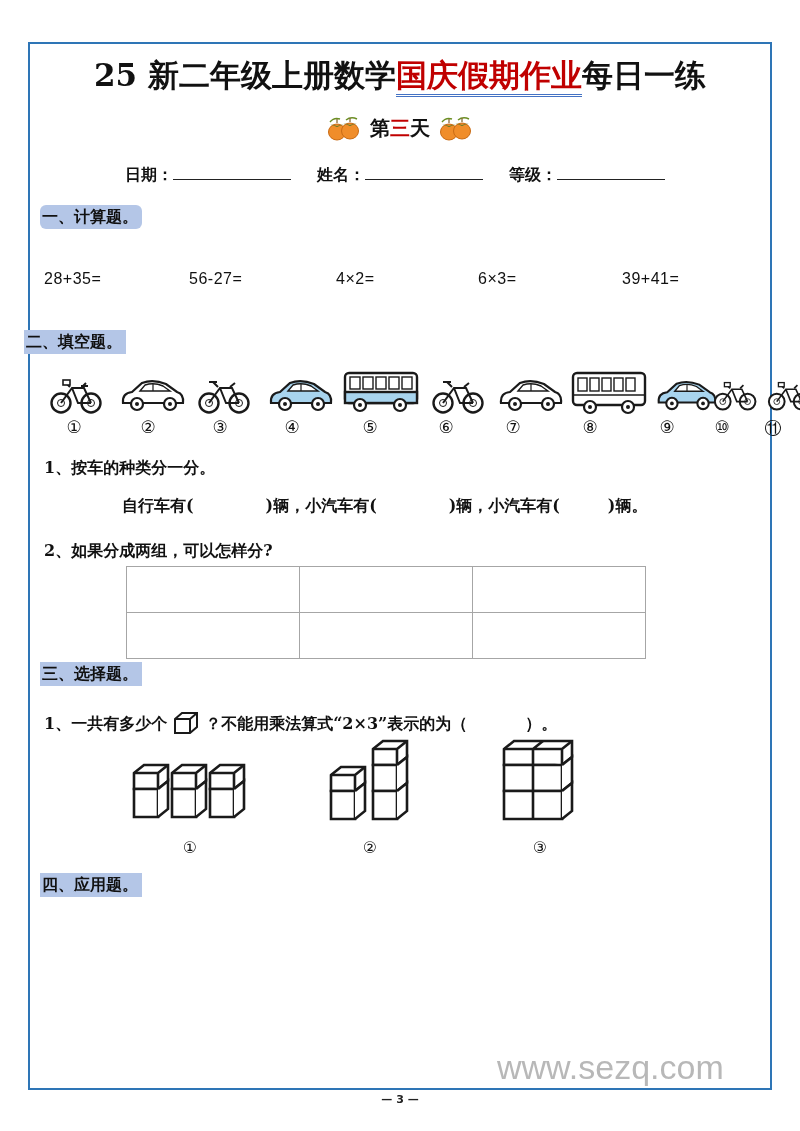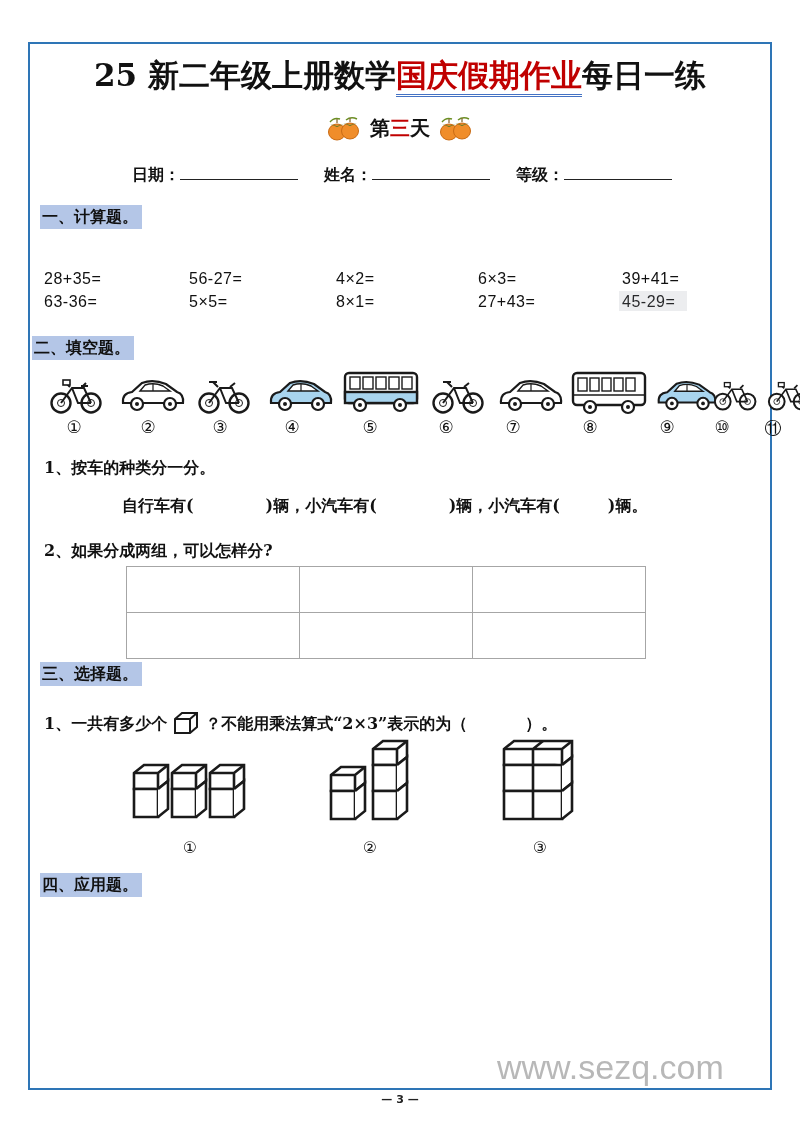--- a/index.html
+++ b/index.html
@@ -64,21 +64,21 @@
     font-weight: bold;
     font-size: 20px;
     vertical-align: middle;
   }
   .day-red { color: #c00000; }
   .persimmon { vertical-align: middle; margin: 0 6px; }
 
   
   .meta-row {
     position: absolute;
-    left: 132px; top: 165px;
+    left: 125px; top: 165px;
     width: 600px;
     display: flex;
     align-items: baseline;
     font-size: 16px;
     font-weight: bold;
     white-space: nowrap;
   }
   .meta-item { display: flex; align-items: baseline; }
   .meta-label { font-size: 16px; }
   .meta-line {
@@ -271,39 +271,32 @@
       <span class="meta-label">姓名：</span>
       <span class="meta-line ml-name"></span>
     </span>
     <span class="meta-gap-b"></span>
     <span class="meta-item">
       <span class="meta-label">等级：</span>
       <span class="meta-line ml-grade"></span>
     </span>
   </div>
 
-  <div class="sec-head" style="left:40px; top:205px;">一、计算题。</div>
+  <div class="sec-head" style="left:40px; top:205px;border-radius:6px;">一、计算题。</div>
 
   <div class="calc-row" style="top:245px;margin-top:25px;">
     <span class="calc-cell" style="left:0px;">28+35=</span>
     <span class="calc-cell" style="left:145px;">56-27=</span>
     <span class="calc-cell" style="left:292px;">4×2=</span>
     <span class="calc-cell" style="left:434px;">6×3=</span>
     <span class="calc-cell" style="left:578px;">39+41=</span>
   </div>
 
-  <div class="calc-row" style="top:293px;">
-    <span class="calc-cell" style="left:0px;">63-36=</span>
-    <span class="calc-cell" style="left:145px;">5×5=</span>
-    <span class="calc-cell" style="left:292px;">8×1=</span>
-    <span class="calc-cell" style="left:434px;">27+43=</span>
-    <span class="calc-cell calc-ghost" style="left:578px;">45-29=</span>
-  </div>
-
-  <div class="sec-head" style="left:32px; top:330px;margin-top:6px;">二、填空题。</div>
+
+  <div class="sec-head" style="left:24px; top:330px;">二、填空题。</div>
 
   <div id="vehicle-strip">
 
     <svg class="veh" style="left:8px;" width="58" height="40" viewBox="0 0 58 40">
       <circle cx="13" cy="28" r="9.5" fill="#fff" stroke="#1a1a1a" stroke-width="2.4"></circle>
       <circle cx="43" cy="28" r="9.5" fill="#fff" stroke="#1a1a1a" stroke-width="2.4"></circle>
       <circle cx="13" cy="28" r="3.5" fill="none" stroke="#1a1a1a" stroke-width="1"></circle>
       <circle cx="43" cy="28" r="3.5" fill="none" stroke="#1a1a1a" stroke-width="1"></circle>
       <path d="M13 28 L24 13 L36 13 L43 28 M24 13 L30 28 L43 28" fill="none" stroke="#1a1a1a" stroke-width="2"></path>
       <path d="M22 12 L18 8 M34 12 L38 8" stroke="#1a1a1a" stroke-width="2"></path>

